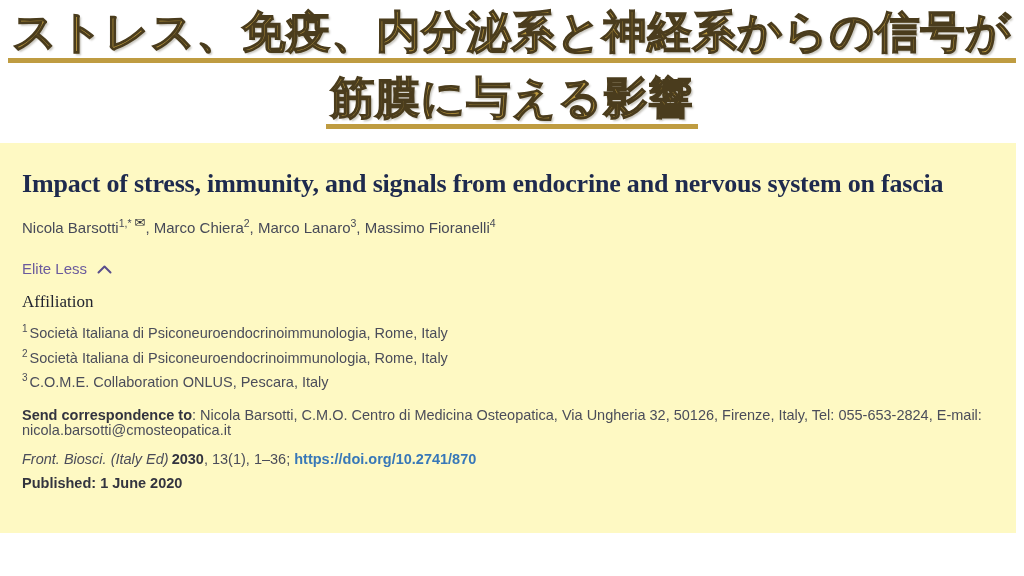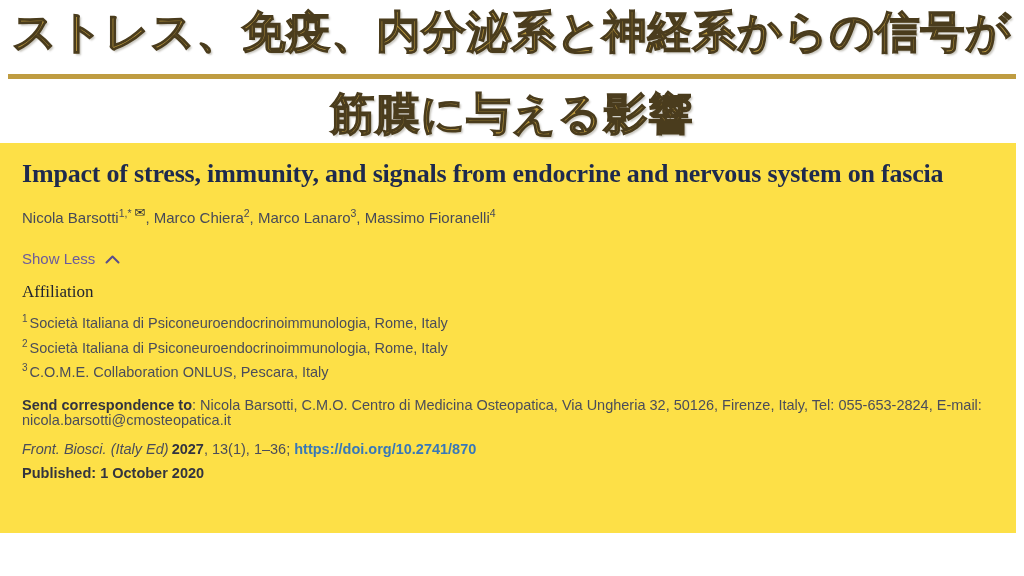--- a/index.html
+++ b/index.html
@@ -24,35 +24,35 @@
   .jp-line {
     display: inline-block;
     font-size: 44px;
     line-height: 1.18;
     font-weight: 800;
     letter-spacing: 1px;
     color: #bf9c41;
     -webkit-text-stroke: 1.3px #4a3c1d;
     text-shadow: 2px 2px 2px rgba(40,30,5,0.25);
     border-bottom: 5px solid #bf9c41;
-    padding: 0 4px 16px 4px;
+    padding: 0 4px 0 4px;
   }
   .jp-line.second {
     margin-top: 9px;
     text-align: center;
   }
 
   
   .panel {
     position: relative;
     width: 1016px;
     height: 390px;
-    background: #fde047;
+    background: #fef9c3;
     box-sizing: border-box;
-    padding: 13px 30px 0 22px;
+    padding: 23px 30px 0 22px;
     color: #4b4d5a;
   }
 
   .article-title {
     font-family: "Liberation Serif", serif;
     font-weight: bold;
     font-size: 26px;
     line-height: 36px;
     color: #1e2a4e;
     max-width: 940px;
@@ -153,37 +153,37 @@
   <h1 class="article-title">Impact of stress, immunity, and signals from endocrine and nervous system on fascia</h1>
 
   <div class="authors">
     <span>Nicola Barsotti</span><sup>1,* </sup><span class="email-icon">✉</span><span>, </span>
     <span>Marco Chiera</span><sup>2</sup><span>, </span>
     <span>Marco Lanaro</span><sup>3</sup><span>, </span>
     <span>Massimo Fioranelli</span><sup>4</sup>
   </div>
 
   <div class="show-less">
-    <span>Show Less</span>
+    <span>Elite Less</span>
     <span class="chevron-up-icon">
       <svg width="15" height="9" viewBox="0 0 15 9" fill="none">
         <polyline points="1.5,7.5 7.5,1.5 13.5,7.5" stroke="#5a4e8c" stroke-width="2" stroke-linecap="round" stroke-linejoin="round"></polyline>
       </svg>
     </span>
   </div>
 
   <h2 class="affiliation-heading">Affiliation</h2>
 
   <div class="affiliation-row"><sup>1</sup><span>Società Italiana di Psiconeuroendocrinoimmunologia, Rome, Italy</span></div>
   <div class="affiliation-row"><sup>2</sup><span>Società Italiana di Psiconeuroendocrinoimmunologia, Rome, Italy</span></div>
   <div class="affiliation-row"><sup>3</sup><span>C.O.M.E. Collaboration ONLUS, Pescara, Italy</span></div>
 
   <div class="correspondence">
     <span class="bold-label">Send correspondence to</span><span>: Nicola Barsotti, C.M.O. Centro di Medicina Osteopatica, Via Ungheria 32, 50126, Firenze, Italy, Tel: 055-653-2824, E-mail: nicola.barsotti@cmosteopatica.it</span>
   </div>
 
   <div class="citation">
-    <span class="journal-italic">Front. Biosci. (Italy Ed)</span><span class="year-bold">2027</span><span>, 13(1), 1–36; </span><a class="doi-link" href="#">https://doi.org/10.2741/870</a>
+    <span class="journal-italic">Front. Biosci. (Italy Ed)</span><span class="year-bold">2030</span><span>, 13(1), 1–36; </span><a class="doi-link" href="#">https://doi.org/10.2741/870</a>
   </div>
 
-  <div class="published">Published: 1 October 2020</div>
+  <div class="published">Published: 1 June 2020</div>
 
 </div>
 
 </body></html>

